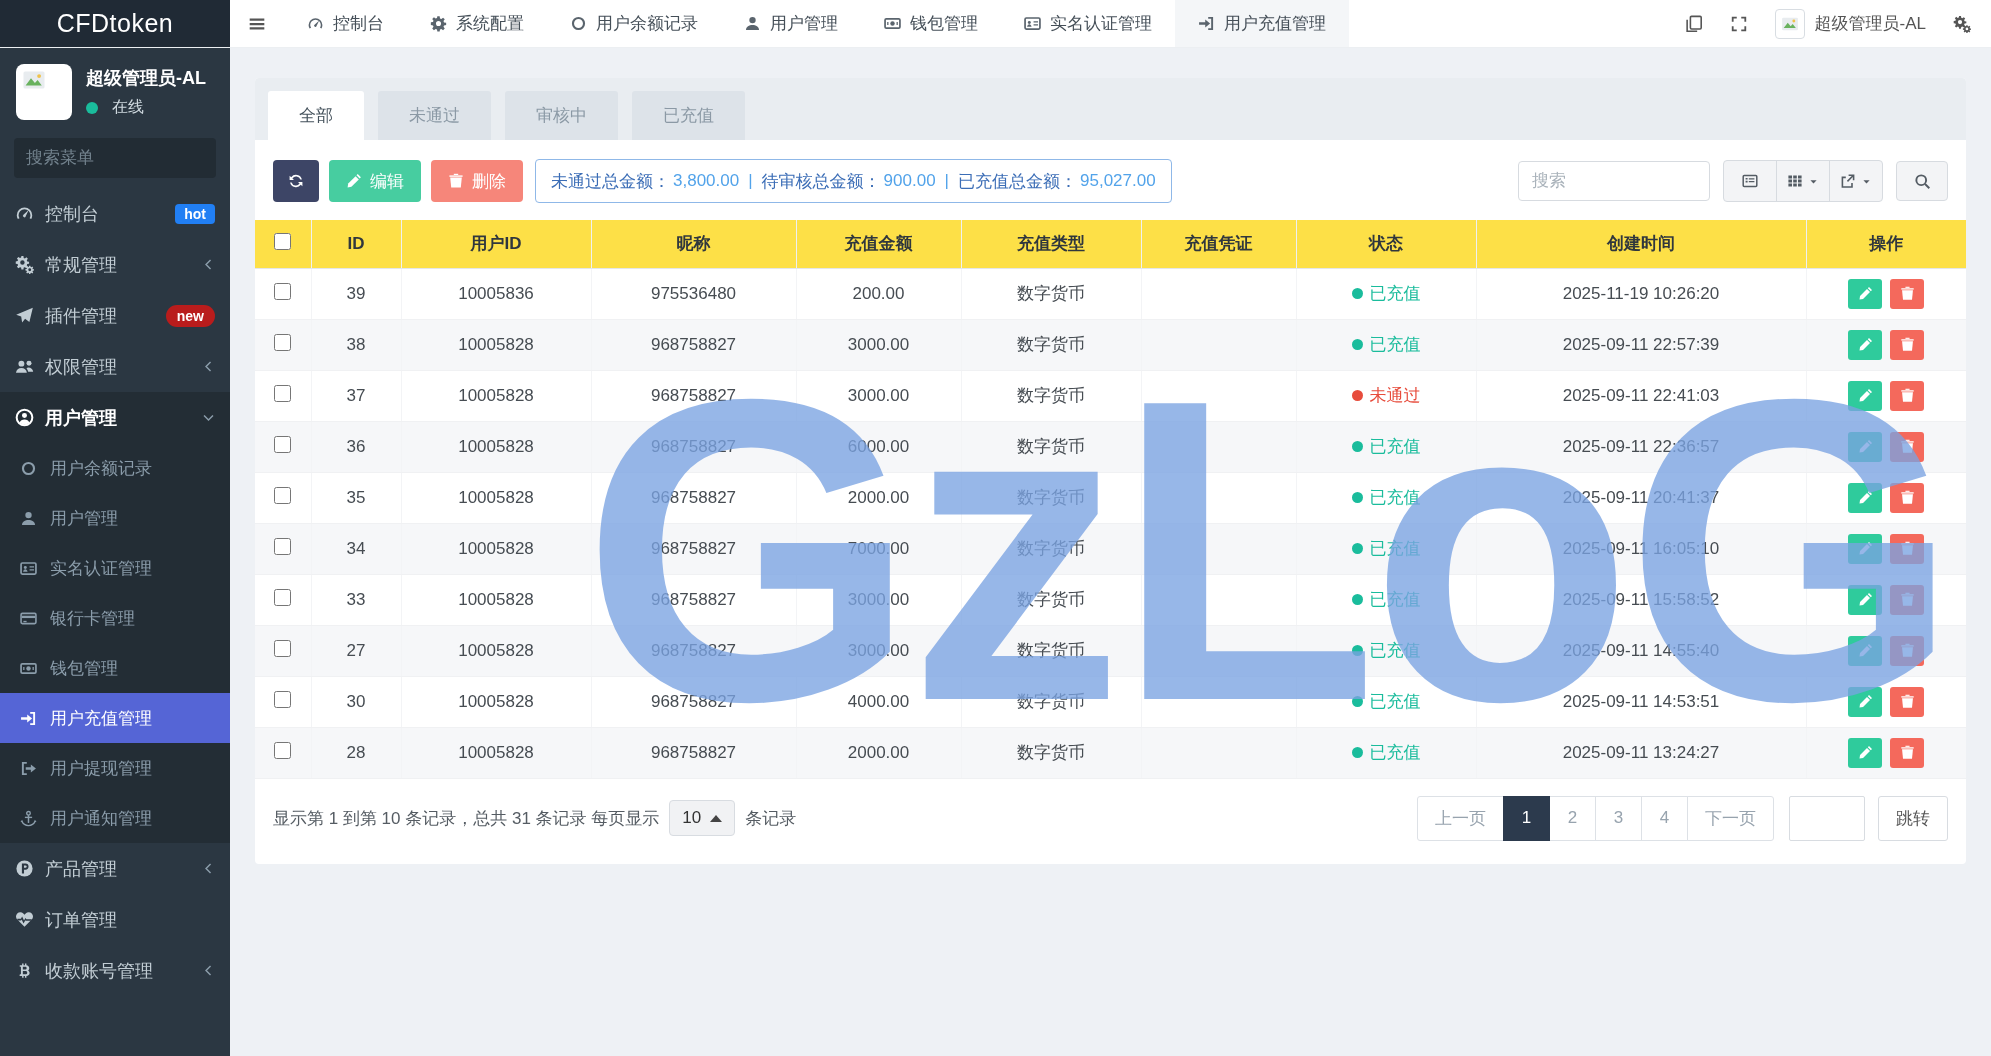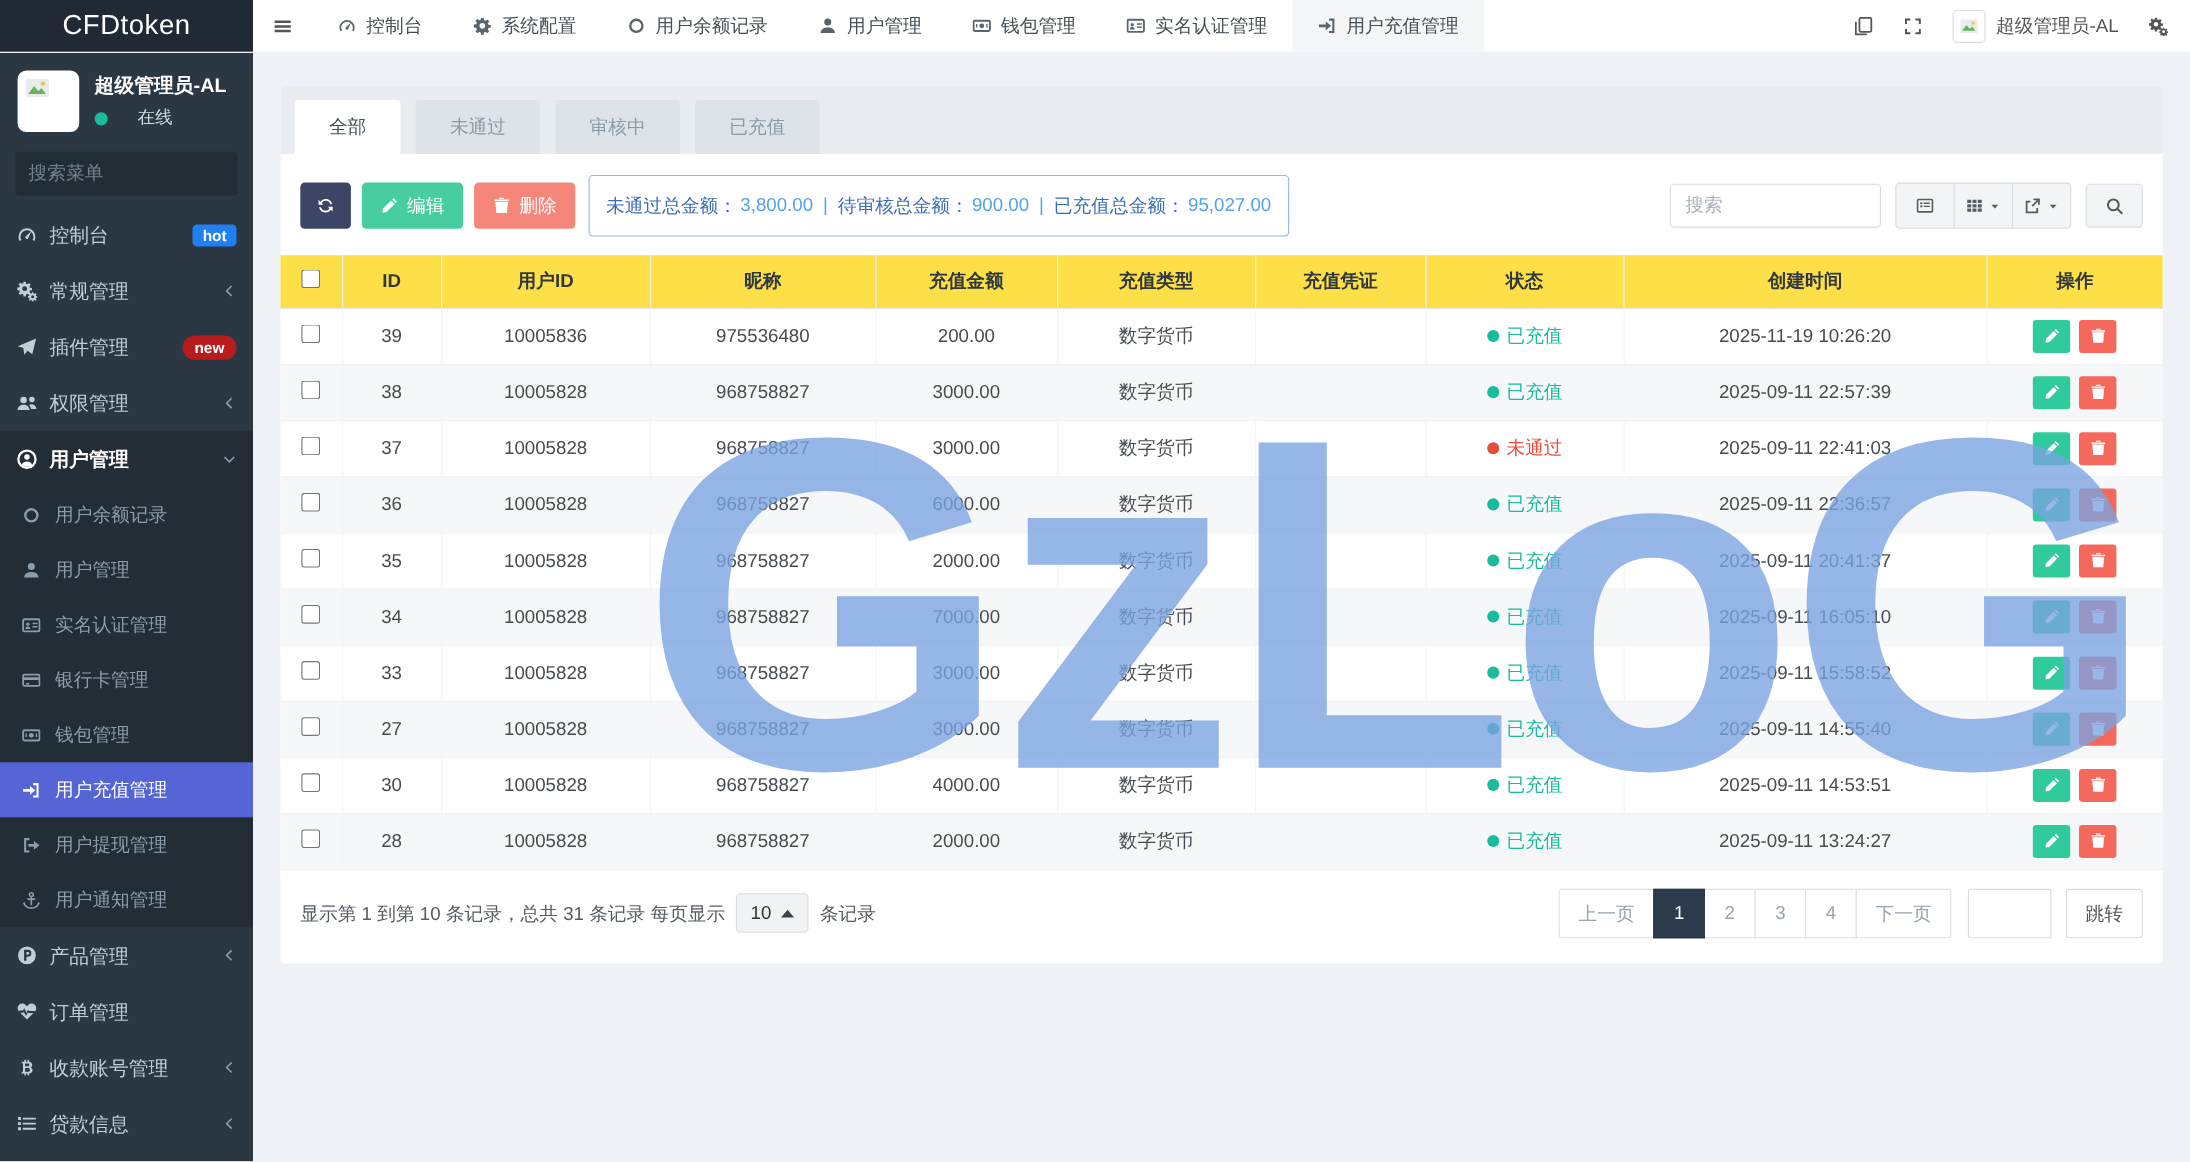--- a/index.html
+++ b/index.html
@@ -23,21 +23,21 @@
   .avatar-sm { width:30px; height:30px; background:#fff; border:1px solid #d8dde2; border-radius:4px; display:flex; align-items:center; justify-content:center; }
   .avatar-sm svg { width:20px; height:18px; }
   .tr-user { display:flex; align-items:center; gap:10px; }
 
   
   .sidebar { position:absolute; top:48px; left:0; width:230px; bottom:0; background:#2b3742; color:#c2cdd4; overflow:hidden; }
   .user-panel { display:flex; gap:14px; padding:16px 16px 10px; align-items:center; }
   .avatar-box { width:56px; height:56px; background:#fff; border-radius:8px; display:flex; align-items:flex-start; padding:4px; }
   .avatar-box svg { width:28px; height:24px; }
   .u-name { font-weight:bold; font-size:18px; color:#fff; }
-  .u-status { font-size:16px; color:#cfd9df; display:flex; gap:27px; align-items:center; margin-top:7px; }
+  .u-status { font-size:16px; color:#cfd9df; display:flex; gap:14px; align-items:center; margin-top:7px; }
   .dot { width:12px; height:12px; border-radius:50%; background:#1abc9c; }
   .menu-search { margin:8px 14px 10px; background:#222c34; border-radius:4px; display:flex; align-items:center; padding:0 12px; height:40px; }
   .menu-search input { flex:1; background:transparent; border:none; outline:none; color:#aebac3; font-size:17px; font-family:inherit; }
   .menu-search input::placeholder { color:#72828d; }
   .side-menu { list-style:none; }
   .menu-row { height:51px; display:flex; align-items:center; padding:0 15px; font-size:18px; color:#c2cdd4; cursor:pointer; }
   .menu-row .icon { width:30px; flex:0 0 30px; display:flex; }
   .menu-row .icon svg { width:19px; height:19px; }
   .sub-list { list-style:none; }
   .sub-list .menu-row { height:50px; padding-left:20px; color:#8b9dab; font-size:17px; }
@@ -57,21 +57,21 @@
   .tab { padding:13px 31px; font-size:17px; color:#8b99a5; background:#dde3e9; border-radius:3px 3px 0 0; cursor:pointer; }
   .tab.active { background:#fff; color:#45525c; }
   .panel-body { padding-top:19px; }
 
   .toolbar { display:flex; align-items:center; padding:0 18px 17px; }
   .btn { height:42px; border:none; border-radius:4px; display:inline-flex; align-items:center; justify-content:center; color:#fff; font-size:17px; gap:8px; cursor:pointer; font-family:inherit; }
   .btn .icon svg { width:16px; height:16px; display:block; }
   .btn-refresh { width:46px; background:#3d4566; }
   .btn-edit { background:#47cda0; padding:0 17px; margin-left:10px; }
   .btn-del  { background:#f6867a; padding:0 17px; margin-left:10px; }
-  .stats { margin-left:12px; height:56px; background:#fff; border:1px solid #8fb8e8; border-radius:4px; display:flex; align-items:center; padding:0 15px; font-size:17px; white-space:nowrap; }
+  .stats { margin-left:12px; height:44px; background:#fff; border:1px solid #8fb8e8; border-radius:4px; display:flex; align-items:center; padding:0 15px; font-size:17px; white-space:nowrap; }
   .s-label { color:#3b6db6; }
   .s-value { color:#52a3ea; margin-left:3px; }
   .s-sep { color:#52a3ea; margin:0 9px; }
   .toolbar-right { margin-left:auto; display:flex; align-items:center; gap:13px; }
   .search-input { width:192px; height:40px; border:1px solid #d7dbe0; border-radius:4px; padding:0 13px; font-size:17px; color:#555; outline:none; font-family:inherit; }
   .search-input::placeholder { color:#a9b2ba; }
   .btn-group { display:flex; border:1px solid #d7dbe0; border-radius:4px; overflow:hidden; background:#f3f4f6; }
   .tool-btn { min-width:52px; height:40px; display:flex; align-items:center; justify-content:center; gap:5px; color:#545c64; border:none; border-left:1px solid #d7dbe0; background:transparent; cursor:pointer; padding:0 10px; }
   .tool-btn:first-child { border-left:none; }
   .tool-btn svg { width:16px; height:16px; }
@@ -454,35 +454,20 @@
               </svg>
             </span>
             <span>收款账号管理</span>
             <span class="chev">
               <svg viewBox="0 0 16 16" fill="currentColor" style="display:block">
                 <path d="M10.5 2.5 5 8l5.5 5.5" fill="none" stroke="currentColor" stroke-width="1.8"></path>
               </svg>
             </span>
           </div>
         </li>
-        <li class="tree">
-          <div class="menu-row">
-            <span class="icon">
-              <svg viewBox="0 0 16 16" fill="currentColor" style="display:block">
-                <path d="M1.2 3h2.2v2.2H1.2zM1.2 6.9h2.2v2.2H1.2zM1.2 10.8h2.2V13H1.2zM4.8 3.4h10v1.4h-10zM4.8 7.3h10v1.4h-10zM4.8 11.2h10v1.4h-10z"></path>
-              </svg>
-            </span>
-            <span>贷款信息</span>
-            <span class="chev">
-              <svg viewBox="0 0 16 16" fill="currentColor" style="display:block">
-                <path d="M10.5 2.5 5 8l5.5 5.5" fill="none" stroke="currentColor" stroke-width="1.8"></path>
-              </svg>
-            </span>
-          </div>
-        </li>
       </ul>
   </aside>
 
   <main class="content">
     <div class="panel">
       <div class="panel-heading" id="tabs">
           <span class="tab active">全部</span>
           <span class="tab">未通过</span>
           <span class="tab">审核中</span>
           <span class="tab">已充值</span>

